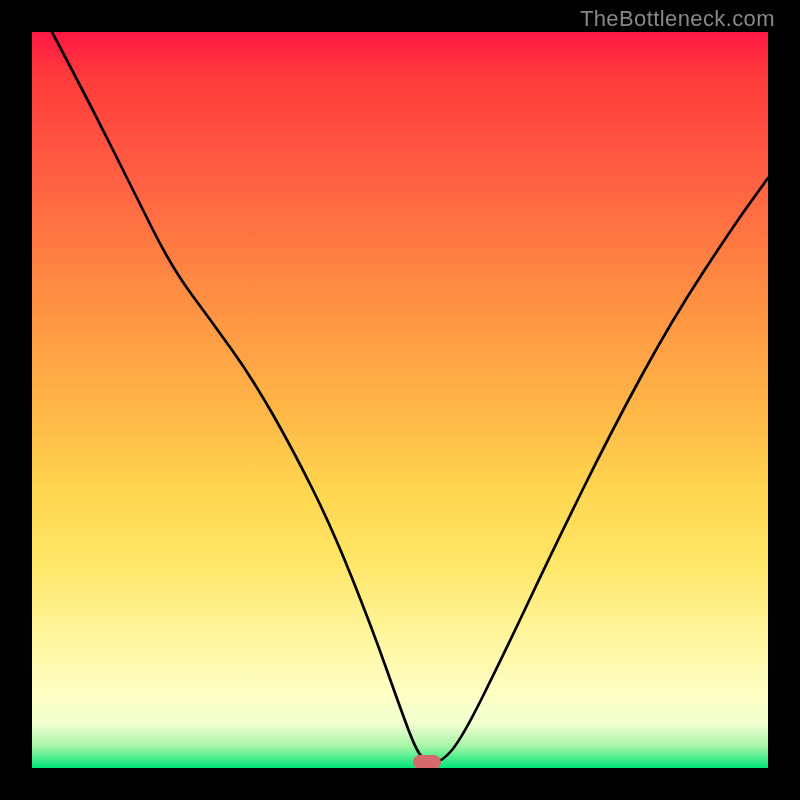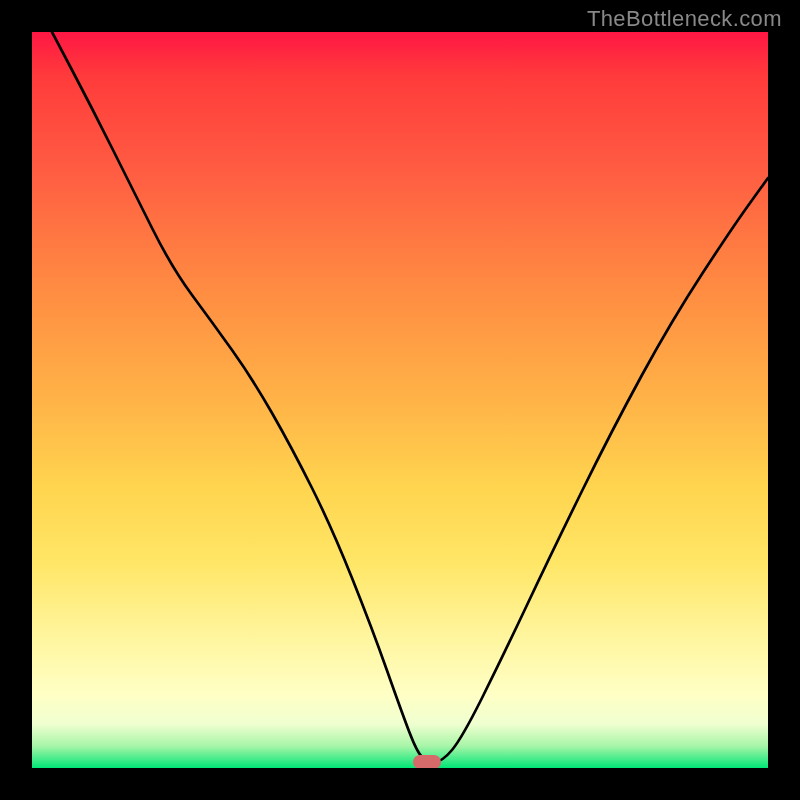--- a/index.html
+++ b/index.html
@@ -59,21 +59,21 @@
     position: absolute;
     width: 28px;
     height: 14px;
     border-radius: 7px;
     background: #d66a6a;
     transform: translate(-50%, -50%);
   }
   .watermark {
     position: absolute;
     top: 6px;
-    right: 18px;
+    right: 25px;
     color: #888;
     font-size: 22px;
     letter-spacing: 0.4px;
     font-weight: 500;
     user-select: none;
   }
 </style>
 </head>
 <body>
 

